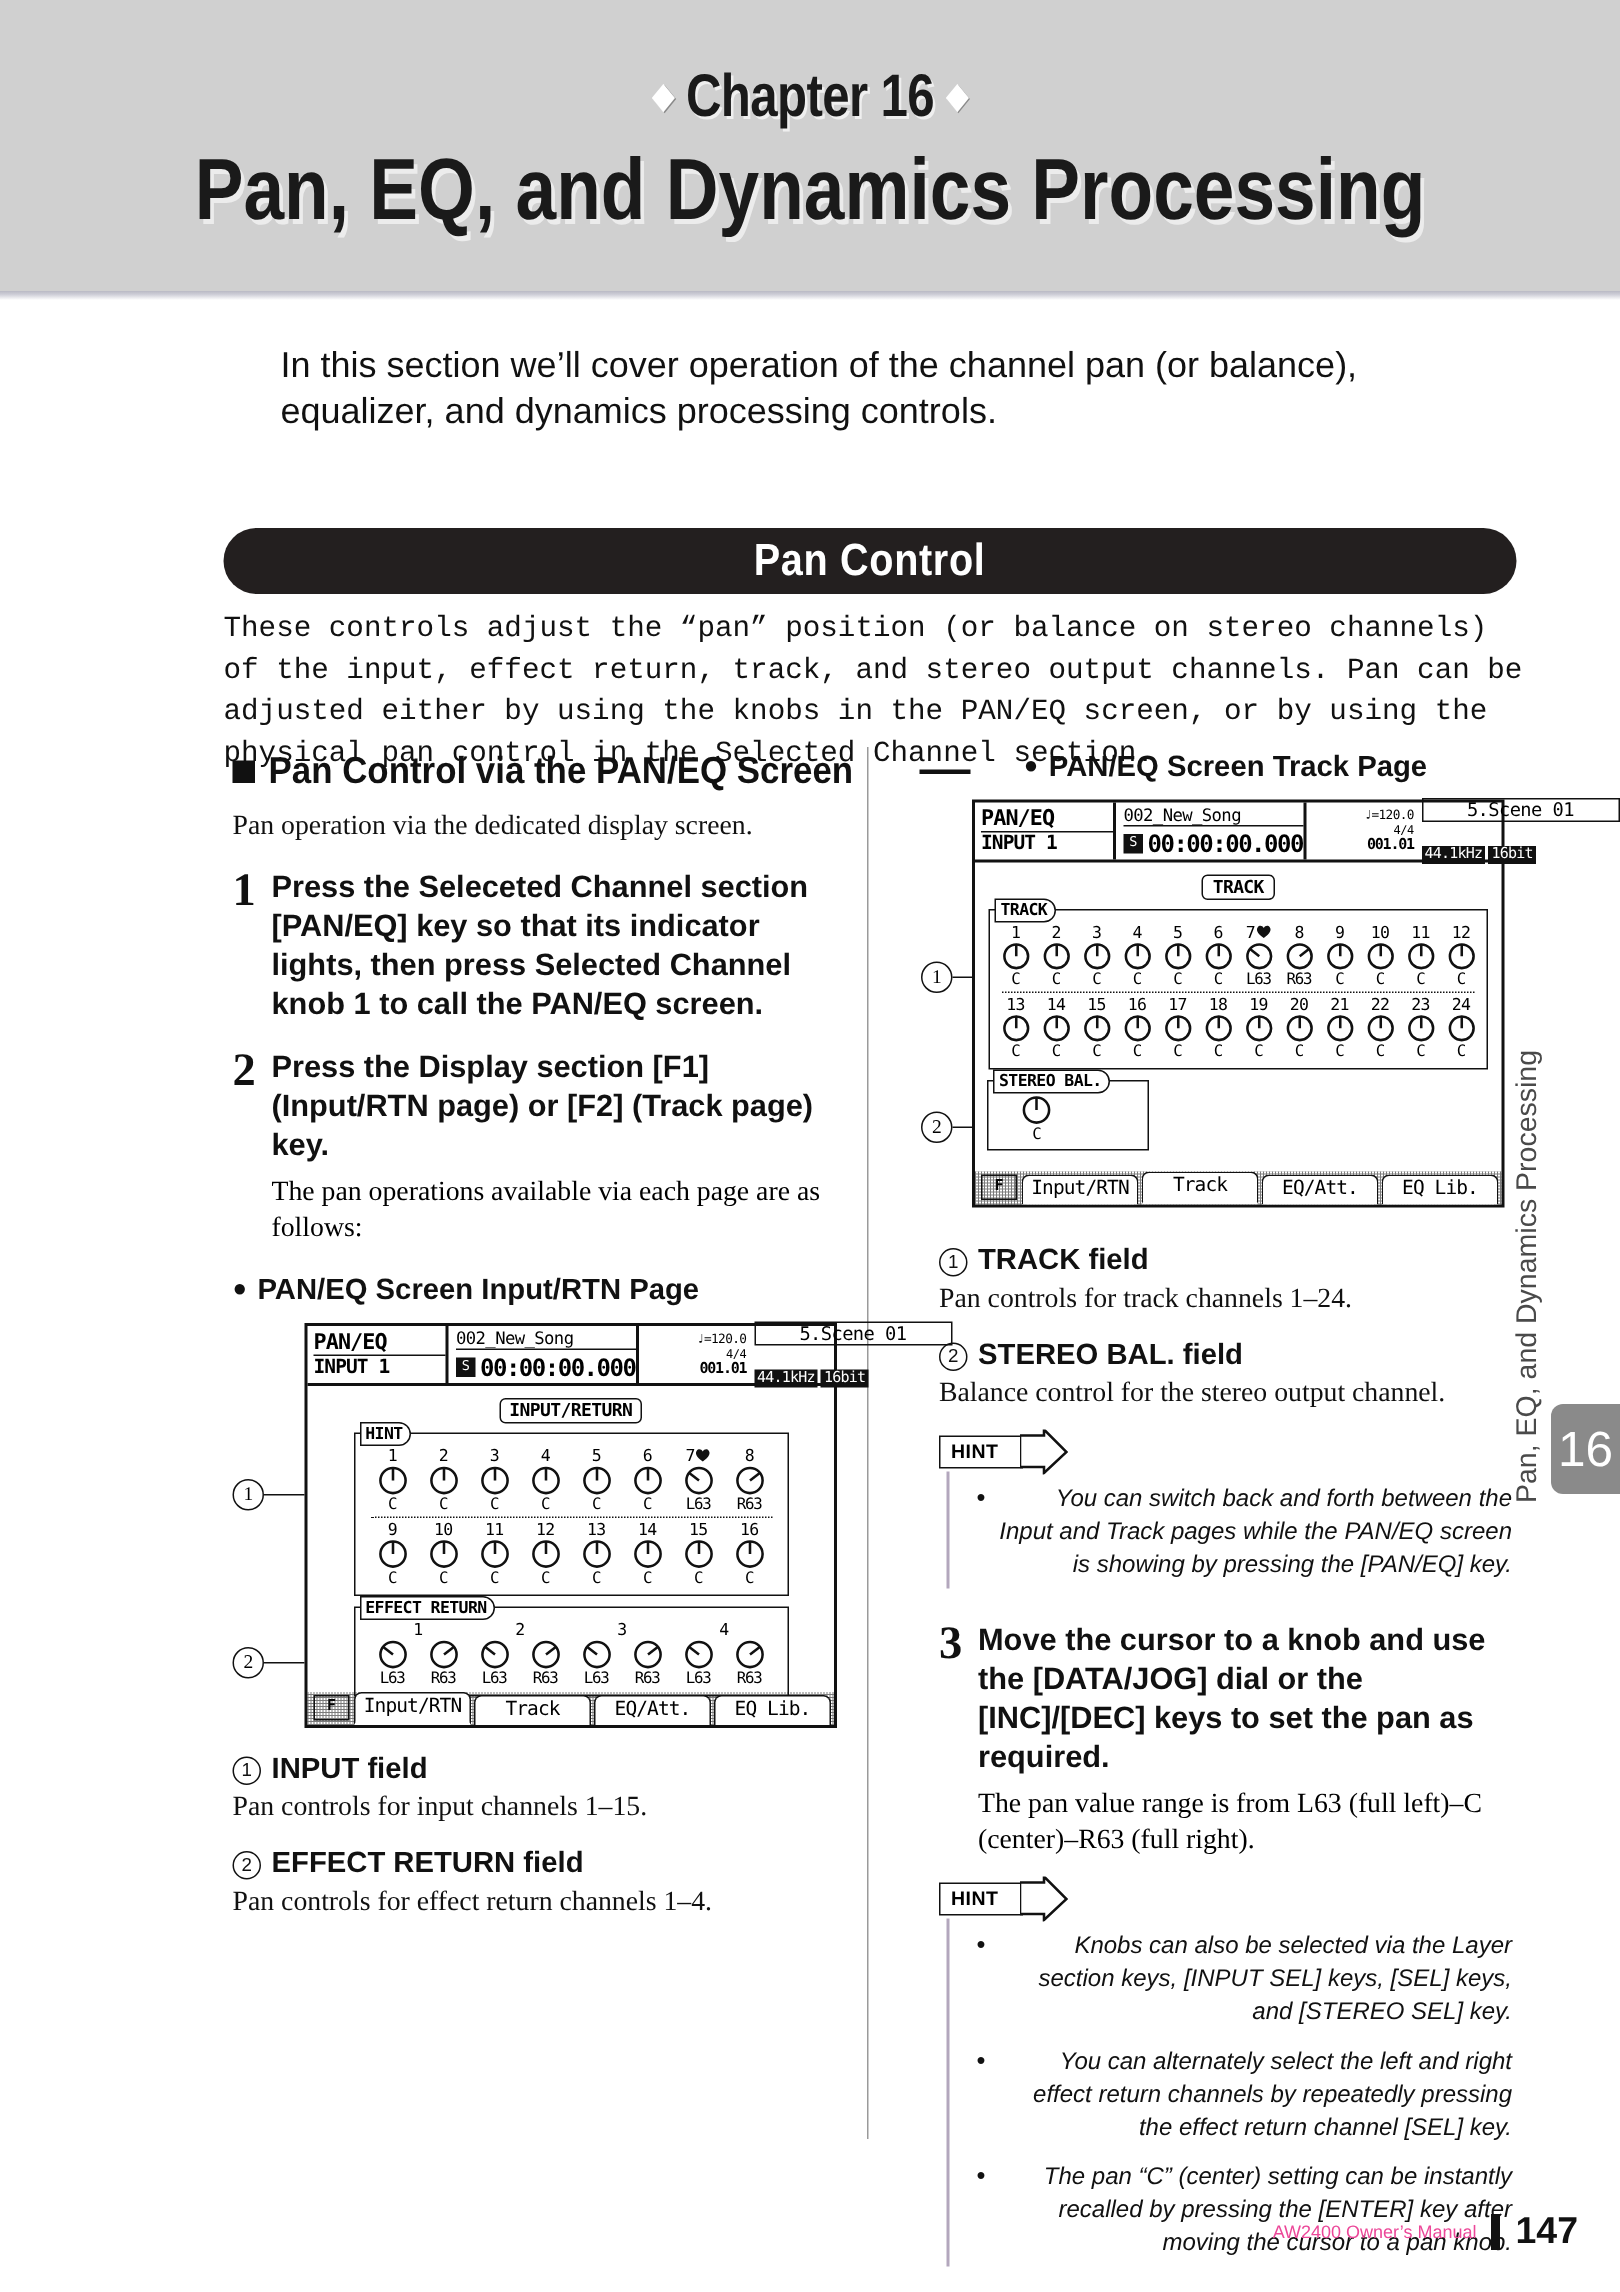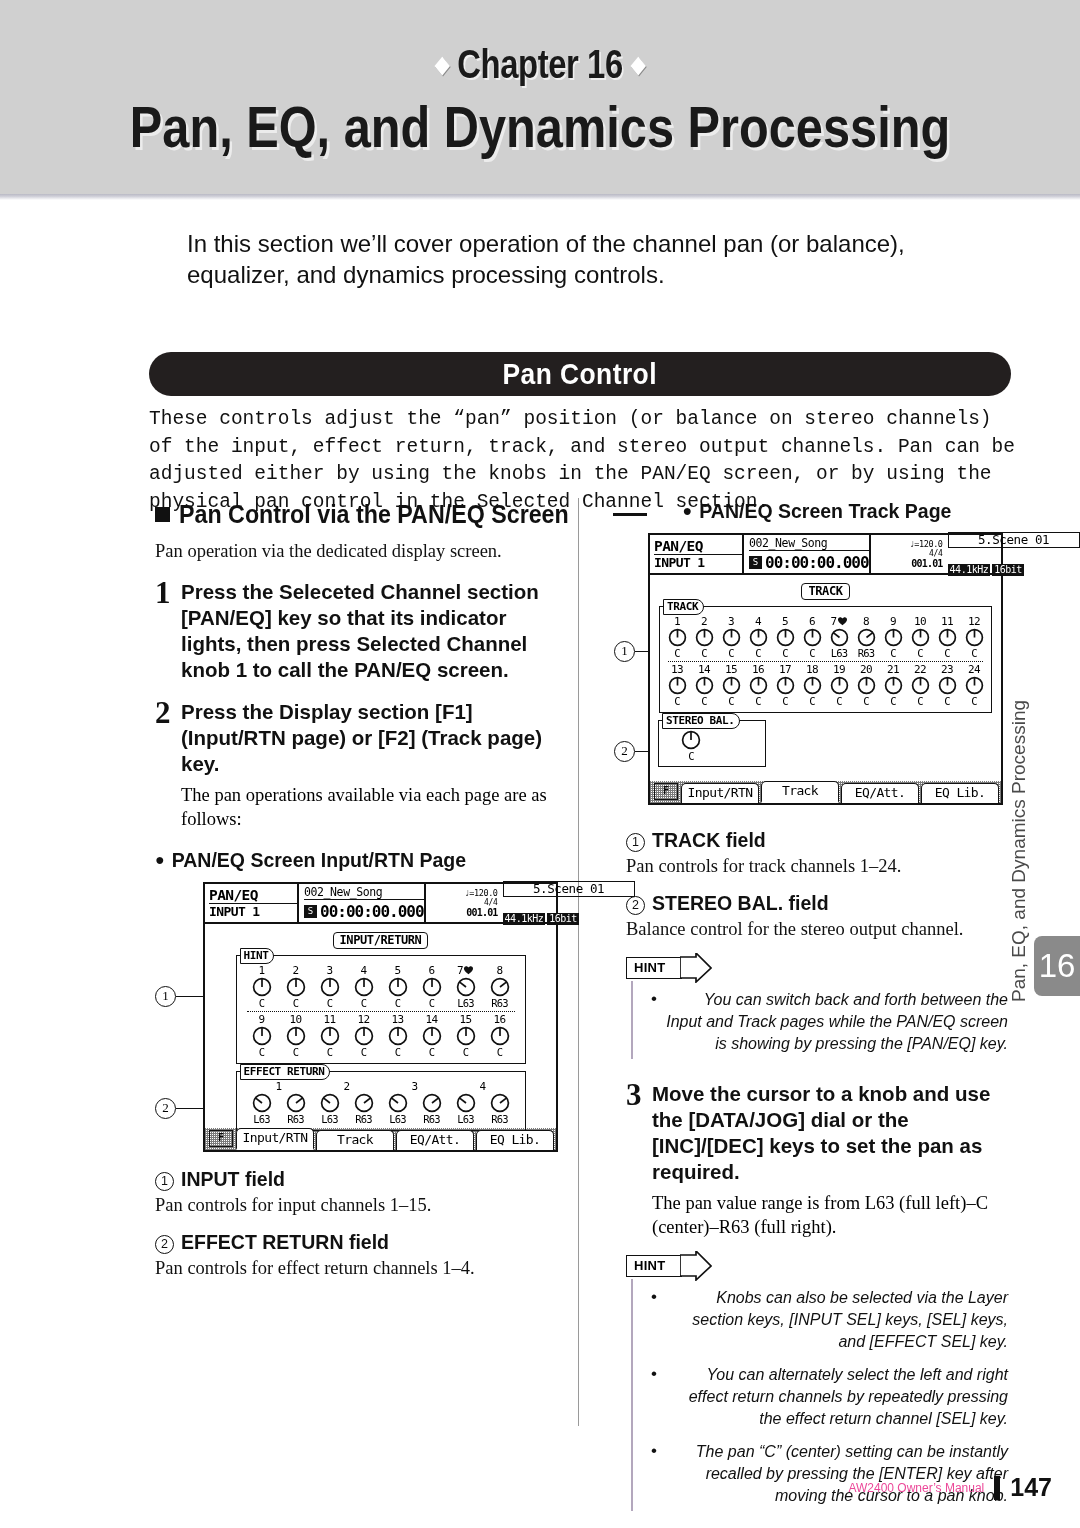--- a/index.html
+++ b/index.html
@@ -889,21 +889,21 @@
   <div class="hint">
     <div class="hint-tag">
       <div class="box"></div>
       <div class="lbl">HINT</div>
       <svg class="arw" viewBox="0 0 32 30">
         <path d="M0,4 L16,4 L16,0 L31,15 L16,29 L16,25 L0,25 Z" fill="#fff" stroke="#111" stroke-width="1.7"></path>
       </svg>
     </div>
     <div class="hint-body">
       <ul id="hint2-list">
-          <li>Knobs can also be selected via the Layer section keys, [INPUT SEL] keys, [SEL] keys, and [EFFECT SEL] key.</li>
+          <li>Knobs can also be selected via the Layer section keys, [INPUT SEL] keys, [SEL] keys, and [STEREO SEL] key.</li>
           <li>You can alternately select the left and right effect return channels by repeatedly pressing the effect return channel [SEL] key.</li>
           <li>The pan “C” (center) setting can be instantly recalled by pressing the [ENTER] key after moving the cursor to a pan knob.</li>
         </ul>
     </div>
   </div>
 </div>
 
 <div class="side-tab">16</div>
 <div class="side-text">Pan, EQ, and Dynamics Processing</div>
 

